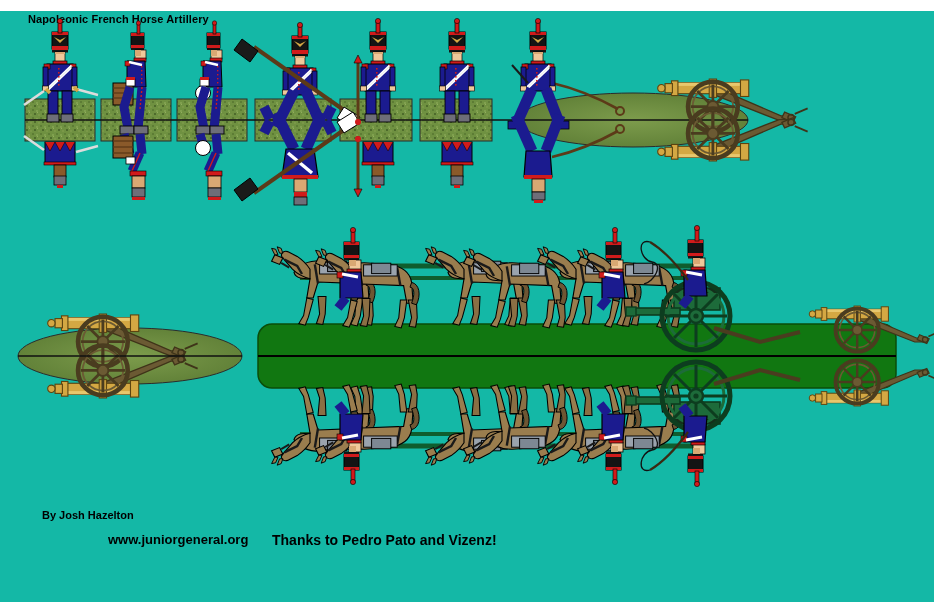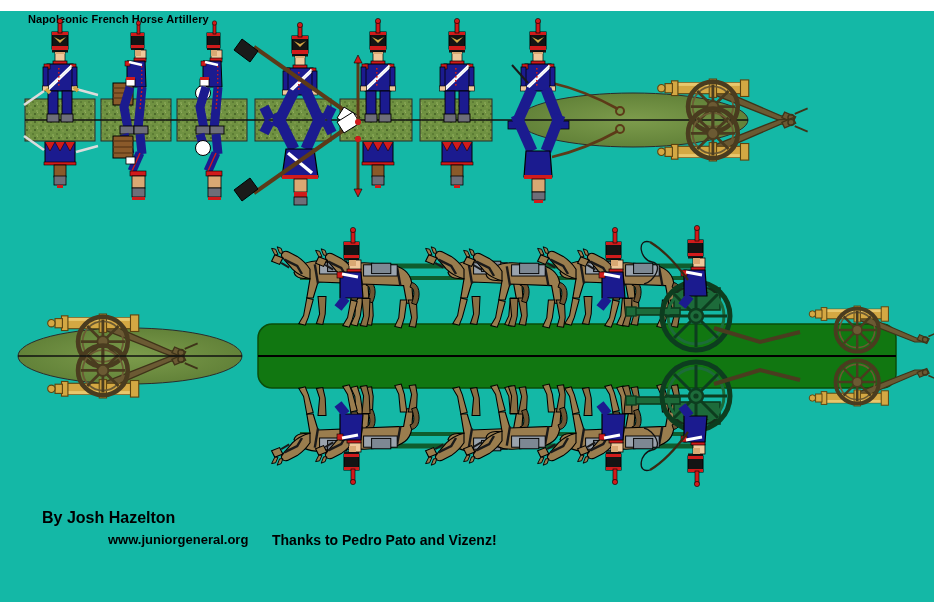--- a/index.html
+++ b/index.html
@@ -3,21 +3,21 @@
 <meta charset="utf-8">
 <title>Napoleonic French Horse Artillery</title>
 <style>
   html,body{margin:0;padding:0;background:#ffffff;}
   body{width:934px;height:602px;position:relative;overflow:hidden;
        font-family:"Liberation Sans",sans-serif;}
   .sheet{position:absolute;left:0;top:11px;width:934px;height:602px;background:#14b8a6;}
 
   .ttl{position:absolute;left:28px;top:2px;font-size:11px;font-weight:bold;color:#000;
        letter-spacing:.1px;white-space:nowrap;}
-  .credit{position:absolute;left:42px;top:498px;font-size:16px;font-weight:bold;color:#000;white-space:nowrap;}
+  .credit{position:absolute;left:42px;top:498px;font-size:11px;font-weight:bold;color:#000;white-space:nowrap;}
   .site{position:absolute;left:108px;top:521px;font-size:13px;font-weight:bold;color:#000;white-space:nowrap;}
   .thanks{position:absolute;left:272px;top:521px;font-size:14px;font-weight:bold;color:#000;white-space:nowrap;}
 
   .fig{position:absolute;}
   svg{display:block;overflow:visible;}
 </style>
 </head>
 <body>
 
 <div class="sheet">

